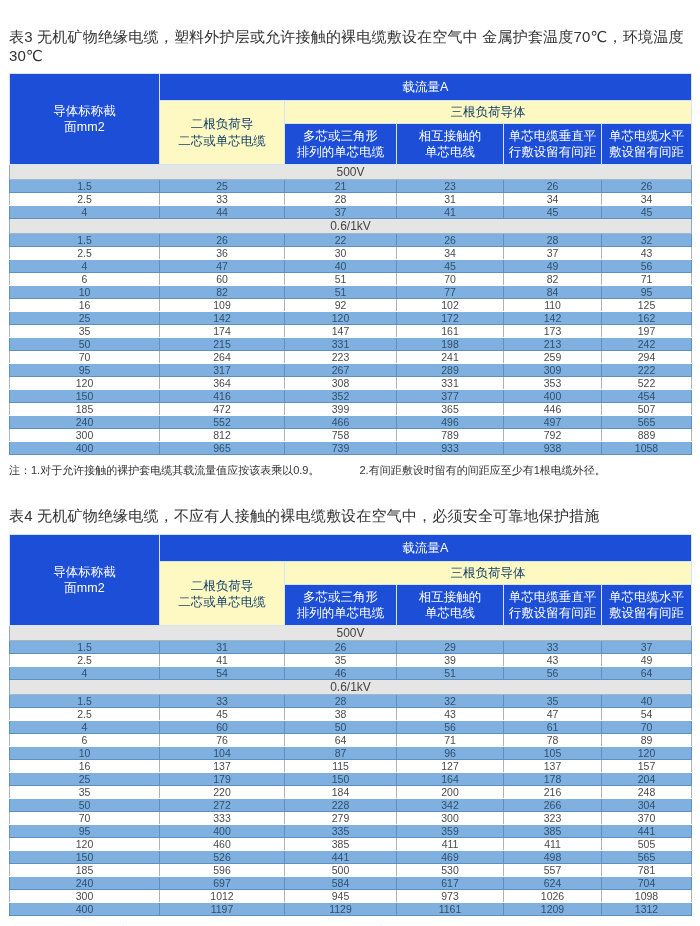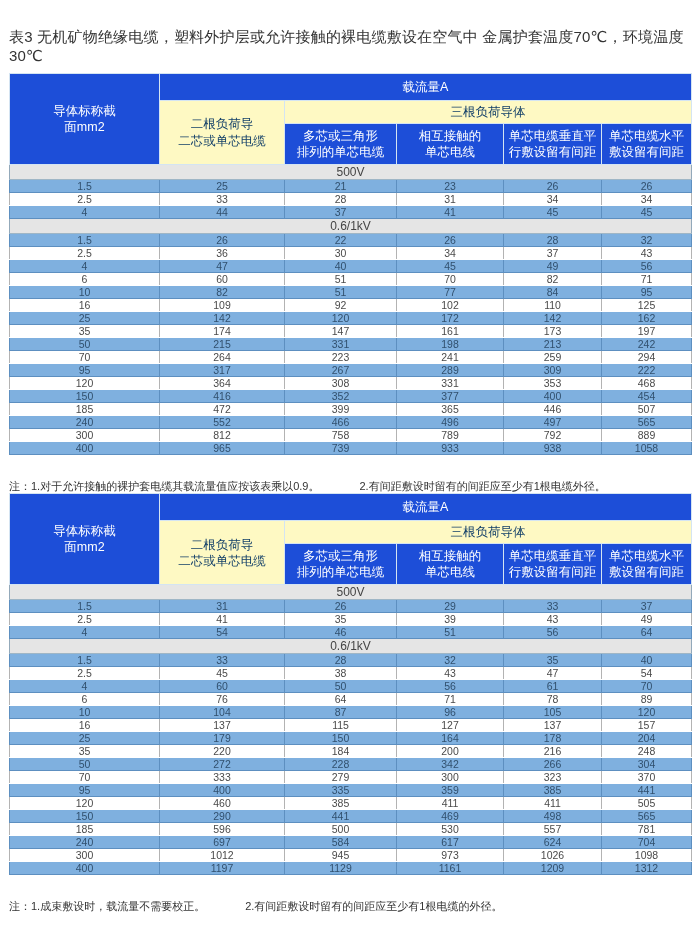--- a/index.html
+++ b/index.html
@@ -39,21 +39,21 @@
   tr.row-white td.cell{background:#ffffff;}
   tr.row-blue td.cell{
     background:#7fb0df;color:#31506e;
     border-left-color:#5d8fc0;border-right-color:#5d8fc0;
     border-top:1px solid #5d8fc0;border-bottom:1px solid #5d8fc0;
   }
   td.section-cell{
     height:14px;line-height:14px;font-size:12px;color:#444;background:#e5e5e5;
     border-top:1px solid #9fb6c6;border-bottom:1px solid #9fb6c6;
   }
-  .note{font-size:11px;color:#333;margin-top:24px;line-height:1.3;}
+  .note{font-size:11px;color:#333;margin-top:8px;line-height:1.3;}
   .note .gap{margin-left:40px;}
 </style>
 </head>
 <body>
 
 <div class="doc">
 
   <div class="tbl-title">表3 无机矿物绝缘电缆，塑料外护层或允许接触的裸电缆敷设在空气中  金属护套温度70℃，环境温度30℃</div>
 
   <table class="cable">
@@ -205,21 +205,21 @@
           <td class="cell">289</td>
           <td class="cell">309</td>
           <td class="cell">222</td>
         </tr>
         <tr class="row-white">
           <td class="cell">120</td>
           <td class="cell">364</td>
           <td class="cell">308</td>
           <td class="cell">331</td>
           <td class="cell">353</td>
-          <td class="cell">468</td>
+          <td class="cell">522</td>
         </tr>
         <tr class="row-blue">
           <td class="cell">150</td>
           <td class="cell">416</td>
           <td class="cell">352</td>
           <td class="cell">377</td>
           <td class="cell">400</td>
           <td class="cell">454</td>
         </tr>
         <tr class="row-white">
@@ -254,20 +254,21 @@
           <td class="cell">938</td>
           <td class="cell">1058</td>
         </tr>
       </tbody>
   </table>
 
   <div class="note">
     <span>注：</span><span>1.对于允许接触的裸护套电缆其载流量值应按该表乘以0.9。</span><span class="gap">2.有间距敷设时留有的间距应至少有1根电缆外径。</span>
   </div>
 
+  <div class="tbl-title second">表4 无机矿物绝缘电缆，不应有人接触的裸电缆敷设在空气中，必须安全可靠地保护措施</div>
 
   <table class="cable">
     <colgroup>
       <col class="c1">
         <col class="c2">
         <col class="c3">
         <col class="c4">
         <col class="c5">
         <col class="c6">
     </colgroup>
@@ -415,21 +416,21 @@
         <tr class="row-white">
           <td class="cell">120</td>
           <td class="cell">460</td>
           <td class="cell">385</td>
           <td class="cell">411</td>
           <td class="cell">411</td>
           <td class="cell">505</td>
         </tr>
         <tr class="row-blue">
           <td class="cell">150</td>
-          <td class="cell">290</td>
+          <td class="cell">526</td>
           <td class="cell">441</td>
           <td class="cell">469</td>
           <td class="cell">498</td>
           <td class="cell">565</td>
         </tr>
         <tr class="row-white">
           <td class="cell">185</td>
           <td class="cell">596</td>
           <td class="cell">500</td>
           <td class="cell">530</td>

